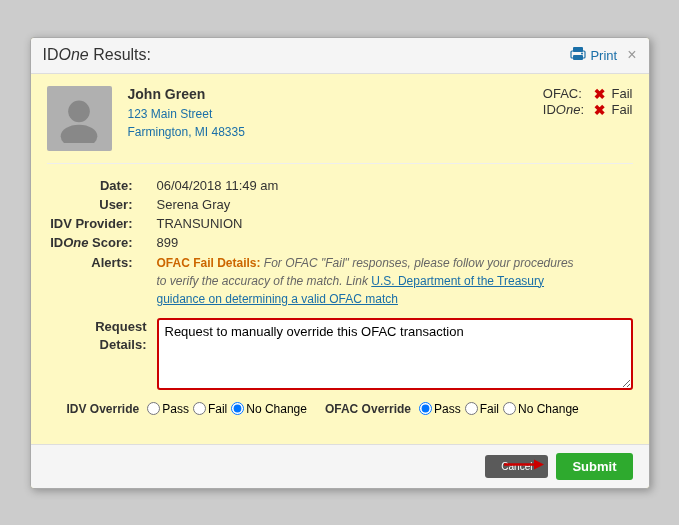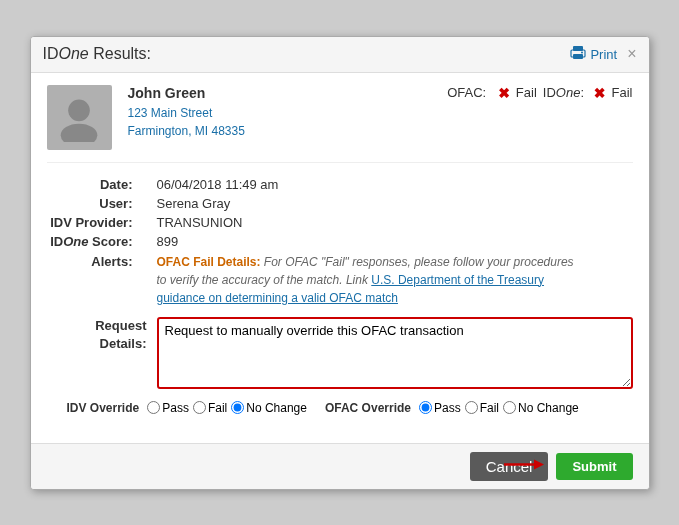--- a/index.html
+++ b/index.html
@@ -7,21 +7,21 @@
       font-family: Arial, sans-serif;
       font-size: 13px;
       background: #ccc;
       display: flex;
       justify-content: center;
       align-items: center;
       width: 679px;
       height: 525px;
     }
     .modal {
-      background: #ffffff;
+      background: #fef9c3;
       border: 1px solid #aaa;
       border-radius: 4px;
       width: 620px;
       box-shadow: 2px 2px 8px rgba(0,0,0,0.3);
       overflow: hidden;
     }
     .modal-header {
       background: #f5f5f5;
       border-bottom: 1px solid #ddd;
       padding: 8px 12px;
@@ -100,22 +100,21 @@
       margin-bottom: 3px;
     }
     .person-address {
       color: #1a6fa8;
       font-size: 12px;
       line-height: 1.5;
     }
     .check-results {
       margin-left: auto;
       display: flex;
-      flex-direction: row;
-      gap: 6px;
+      flex-direction: column;
     }
     .check-row {
       display: flex;
       align-items: center;
       gap: 6px;
     }
     .check-label {
       color: #333;
       font-size: 13px;
       min-width: 45px;
@@ -242,21 +241,21 @@
       right: 105px;
       top: 50%;
       transform: translateY(-50%);
     }
     .btn-cancel {
       background: #5a5a5a;
       color: #fff;
       border: none;
       border-radius: 3px;
       padding: 6px 16px;
-      font-size: 15px;
+      font-size: 10px;
       cursor: pointer;
     }
     .btn-submit {
       background: #2eaa2e;
       color: #fff;
       border: none;
       border-radius: 3px;
       padding: 6px 16px;
       font-size: 13px;
       cursor: pointer;

